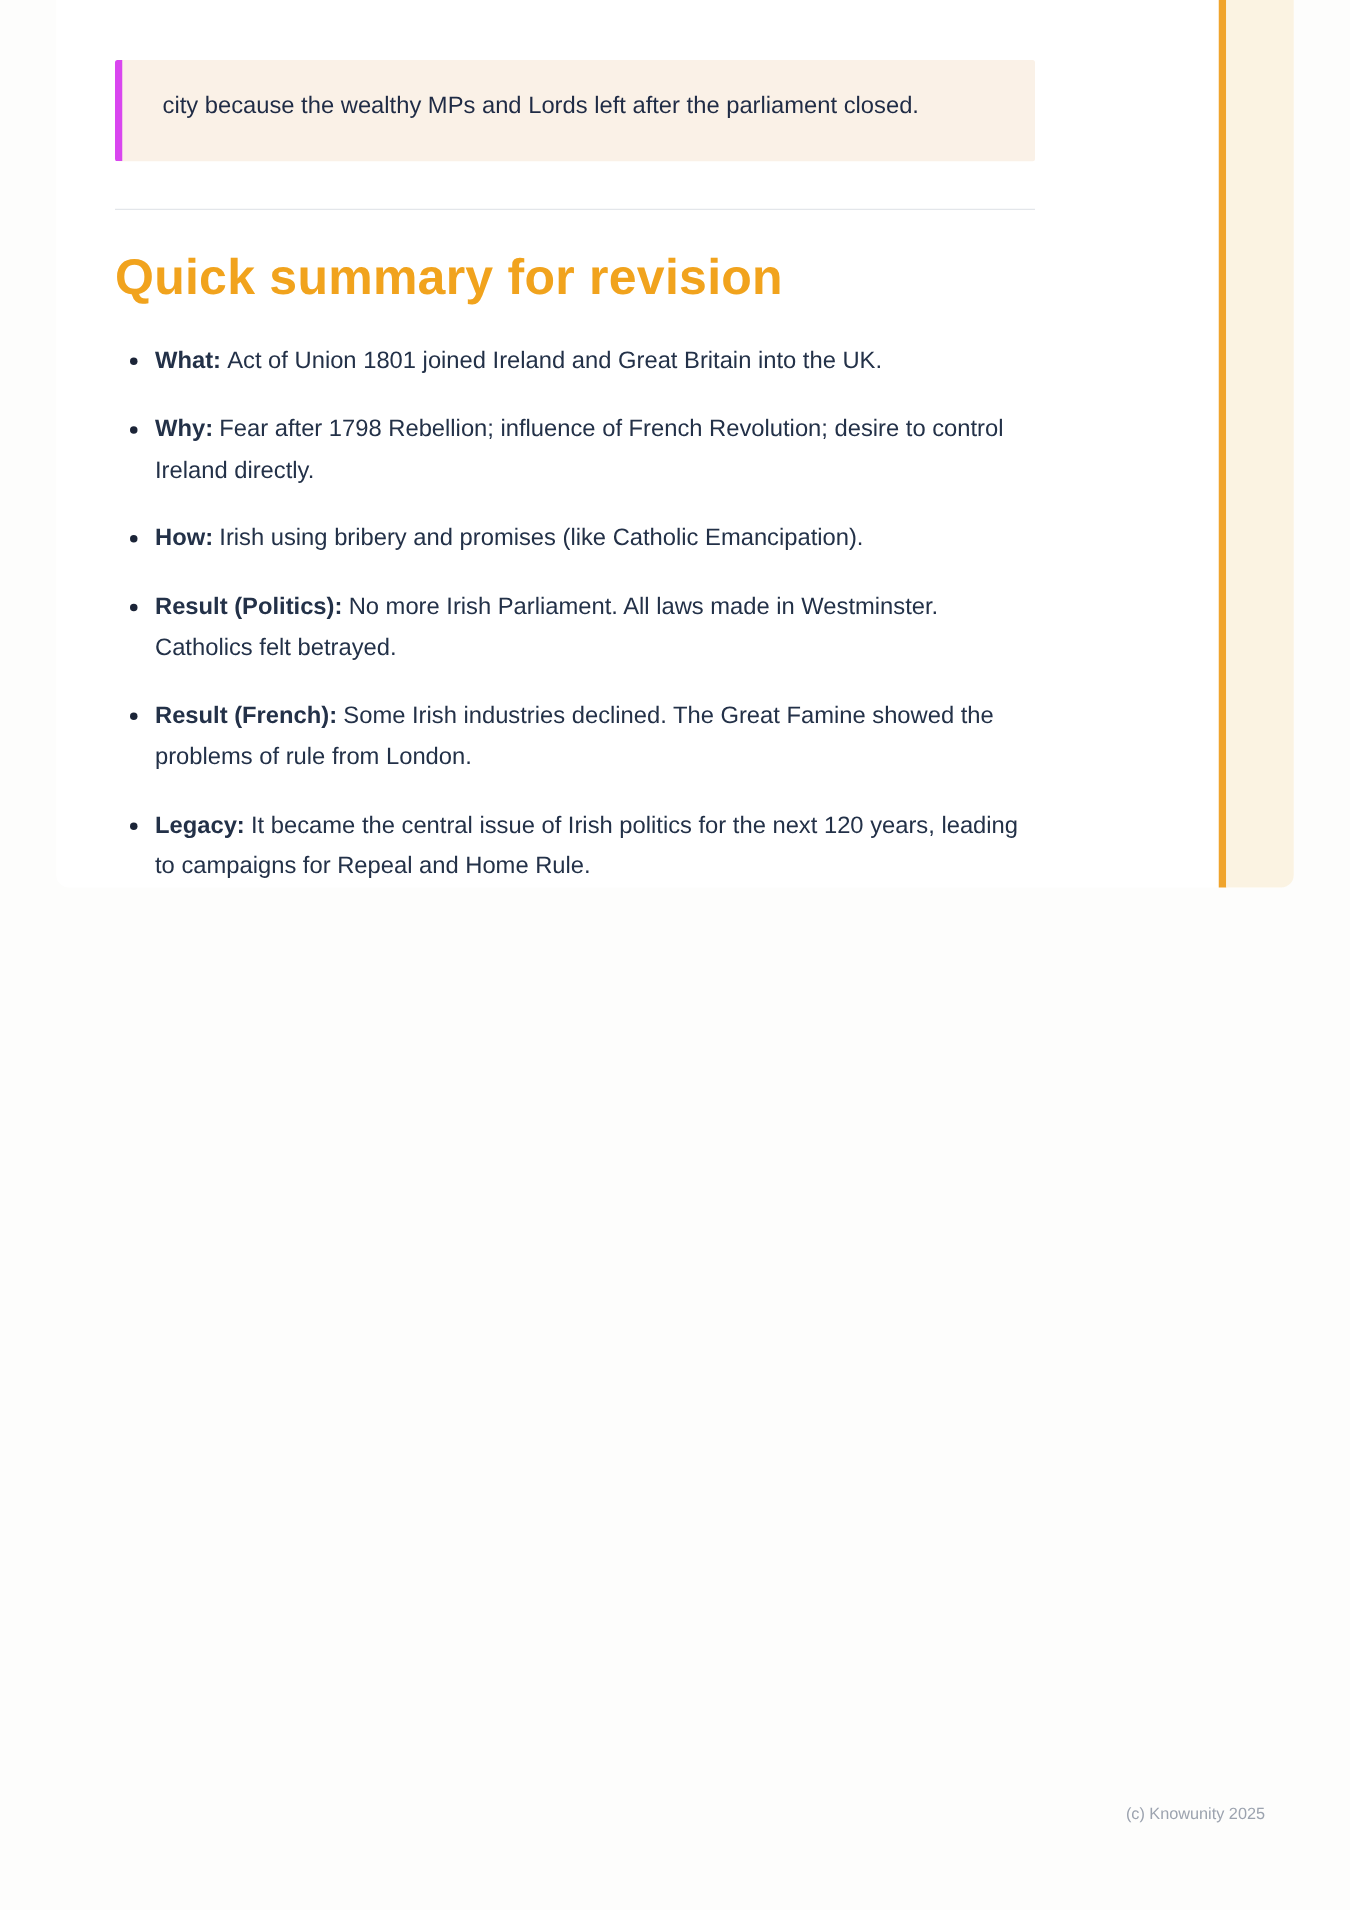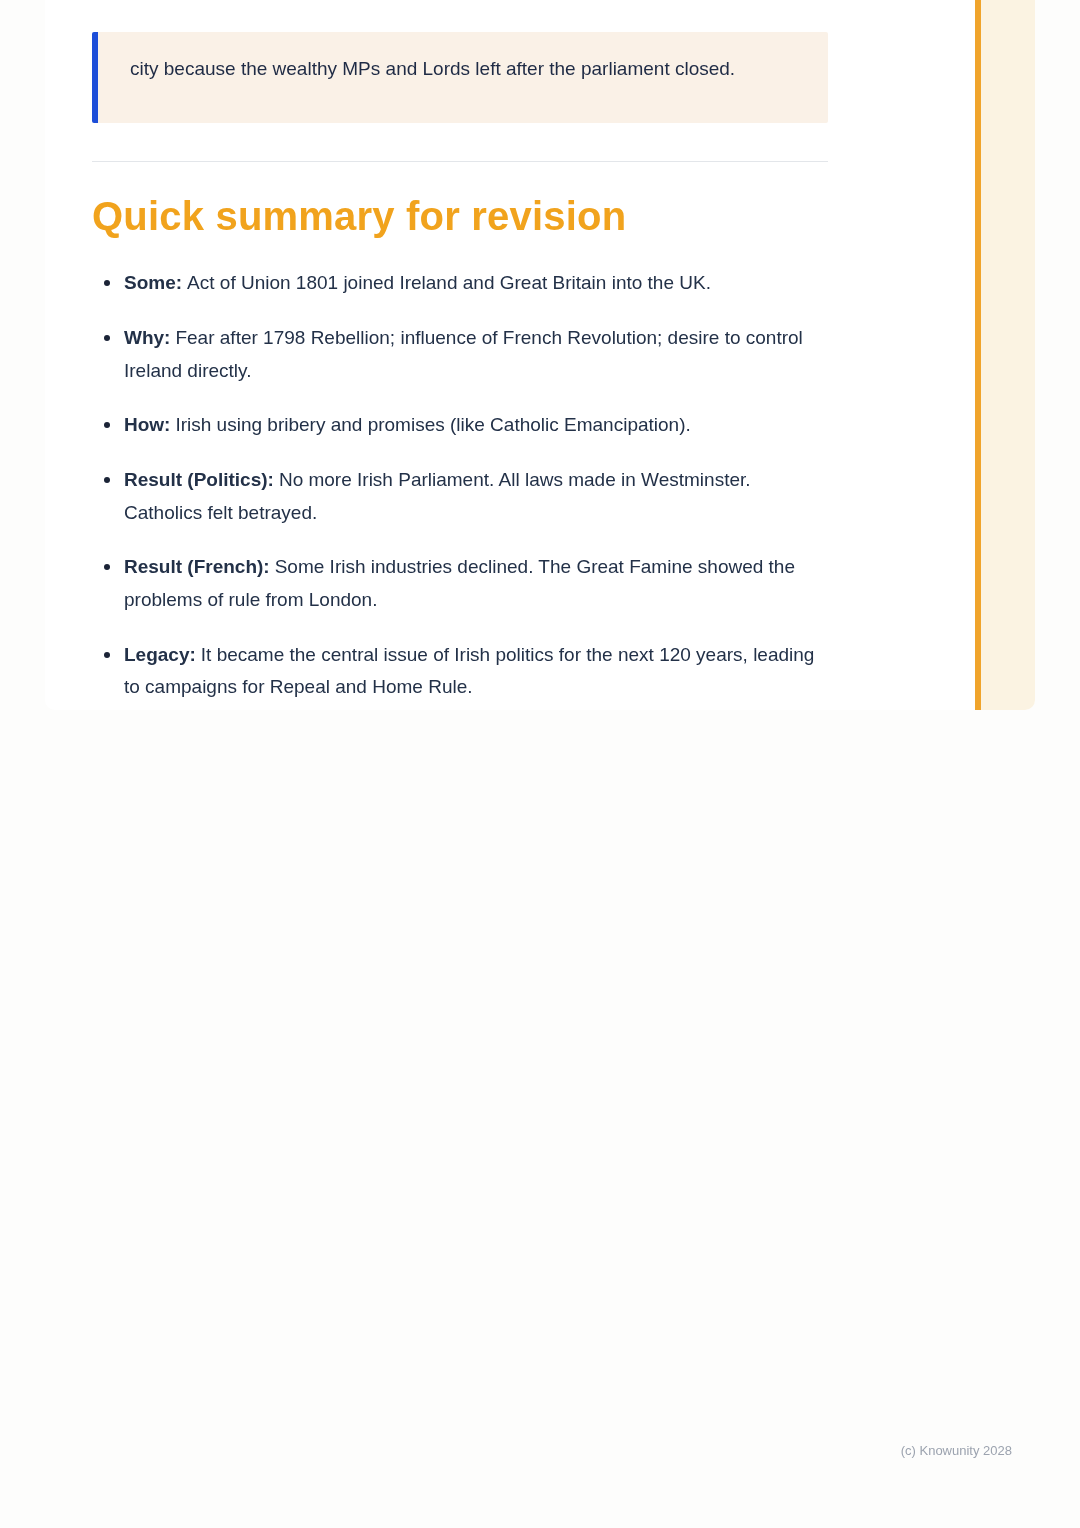--- a/index.html
+++ b/index.html
@@ -48,24 +48,24 @@
   }
 
   .main-col {
     position: absolute;
     left: 47px;
     top: 0;
     width: 736px;
   }
 
   .callout {
-    margin-top: 32px;
+    margin-top: 48px;
     background: #faf1e7;
-    border-left: 6px solid #1d4ed8;
-    padding: 20px 26px 38px 32px;
+    border-left: 6px solid #d946ef;
+    padding: 20px 26px 28px 32px;
     border-radius: 2px;
   }
   .callout p {
     font-size: 19px;
     line-height: 1.75;
     color: #1f2b45;
     text-align: justify;
   }
 
   .divider {
@@ -129,21 +129,21 @@
       <div class="callout">
         <p>city because the wealthy MPs and Lords left after the parliament closed.</p>
       </div>
 
       <hr class="divider">
 
       <h2 class="heading">Quick summary for revision</h2>
 
       <ul class="summary-list">
         <li>
-          <span class="item-label">Some:</span><span>Act of Union 1801 joined Ireland and Great Britain into the UK.</span>
+          <span class="item-label">What:</span><span>Act of Union 1801 joined Ireland and Great Britain into the UK.</span>
         </li>
         <li>
           <span class="item-label">Why:</span><span>Fear after 1798 Rebellion; influence of French Revolution; desire to control Ireland directly.</span>
         </li>
         <li>
           <span class="item-label">How:</span><span>Irish using bribery and promises (like Catholic Emancipation).</span>
         </li>
         <li>
           <span class="item-label">Result (Politics):</span><span>No more Irish Parliament. All laws made in Westminster. Catholics felt betrayed.</span>
         </li>
@@ -155,15 +155,15 @@
         </li>
       </ul>
 
     </div>
 
     <div class="right-accent"></div>
     <div class="right-strip"></div>
 
   </div>
 
-  <div class="footer">(c) Knowunity 2028</div>
+  <div class="footer">(c) Knowunity 2025</div>
 
 </div>
 
 </body></html>

